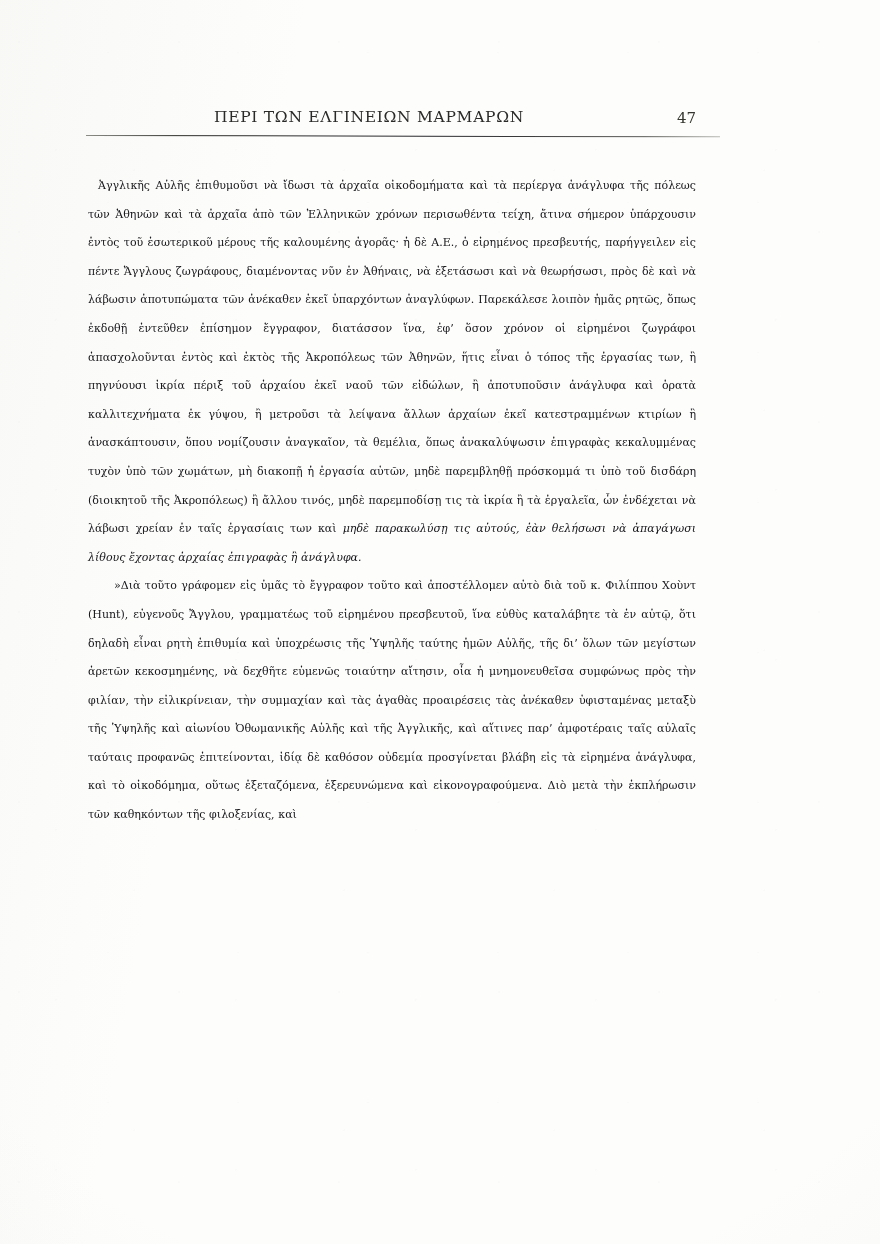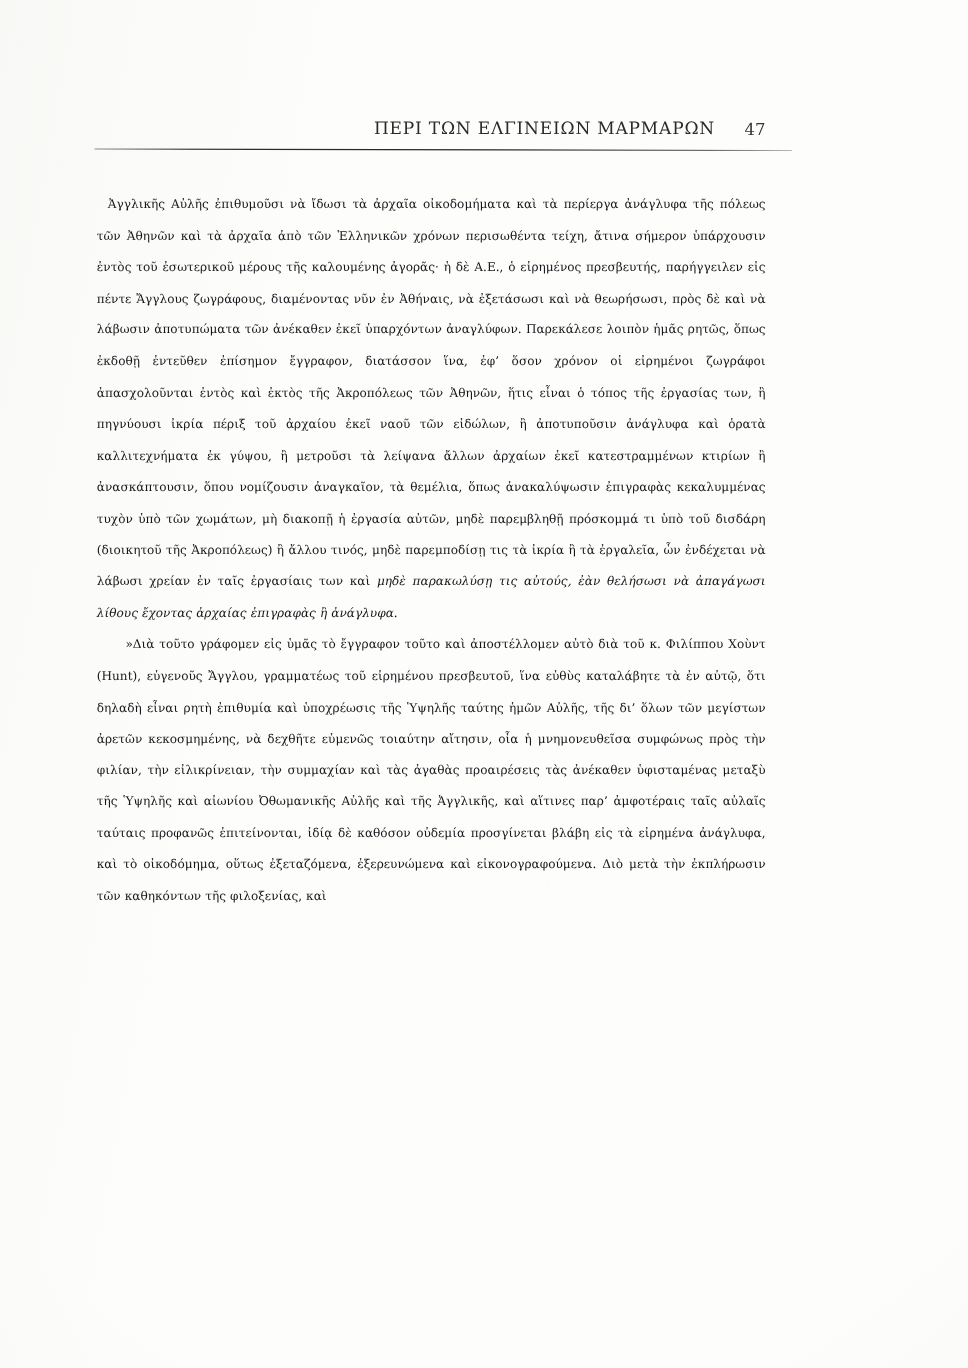--- a/index.html
+++ b/index.html
@@ -46,21 +46,21 @@
   .runhead {
     position: relative;
     height: 30px;
     margin-top: 108px;
   }
   .runhead-title {
     position: absolute;
     left: 0;
     right: 0;
     top: 0;
-    text-align: right;
+    text-align: center;
     font-size: 15.5px;
     letter-spacing: 0.7px;
     color: #2a2a28;
     white-space: nowrap;
     padding-right: 46px;
   }
   .runhead-folio {
     position: absolute;
     right: 0;
     top: 1px;

